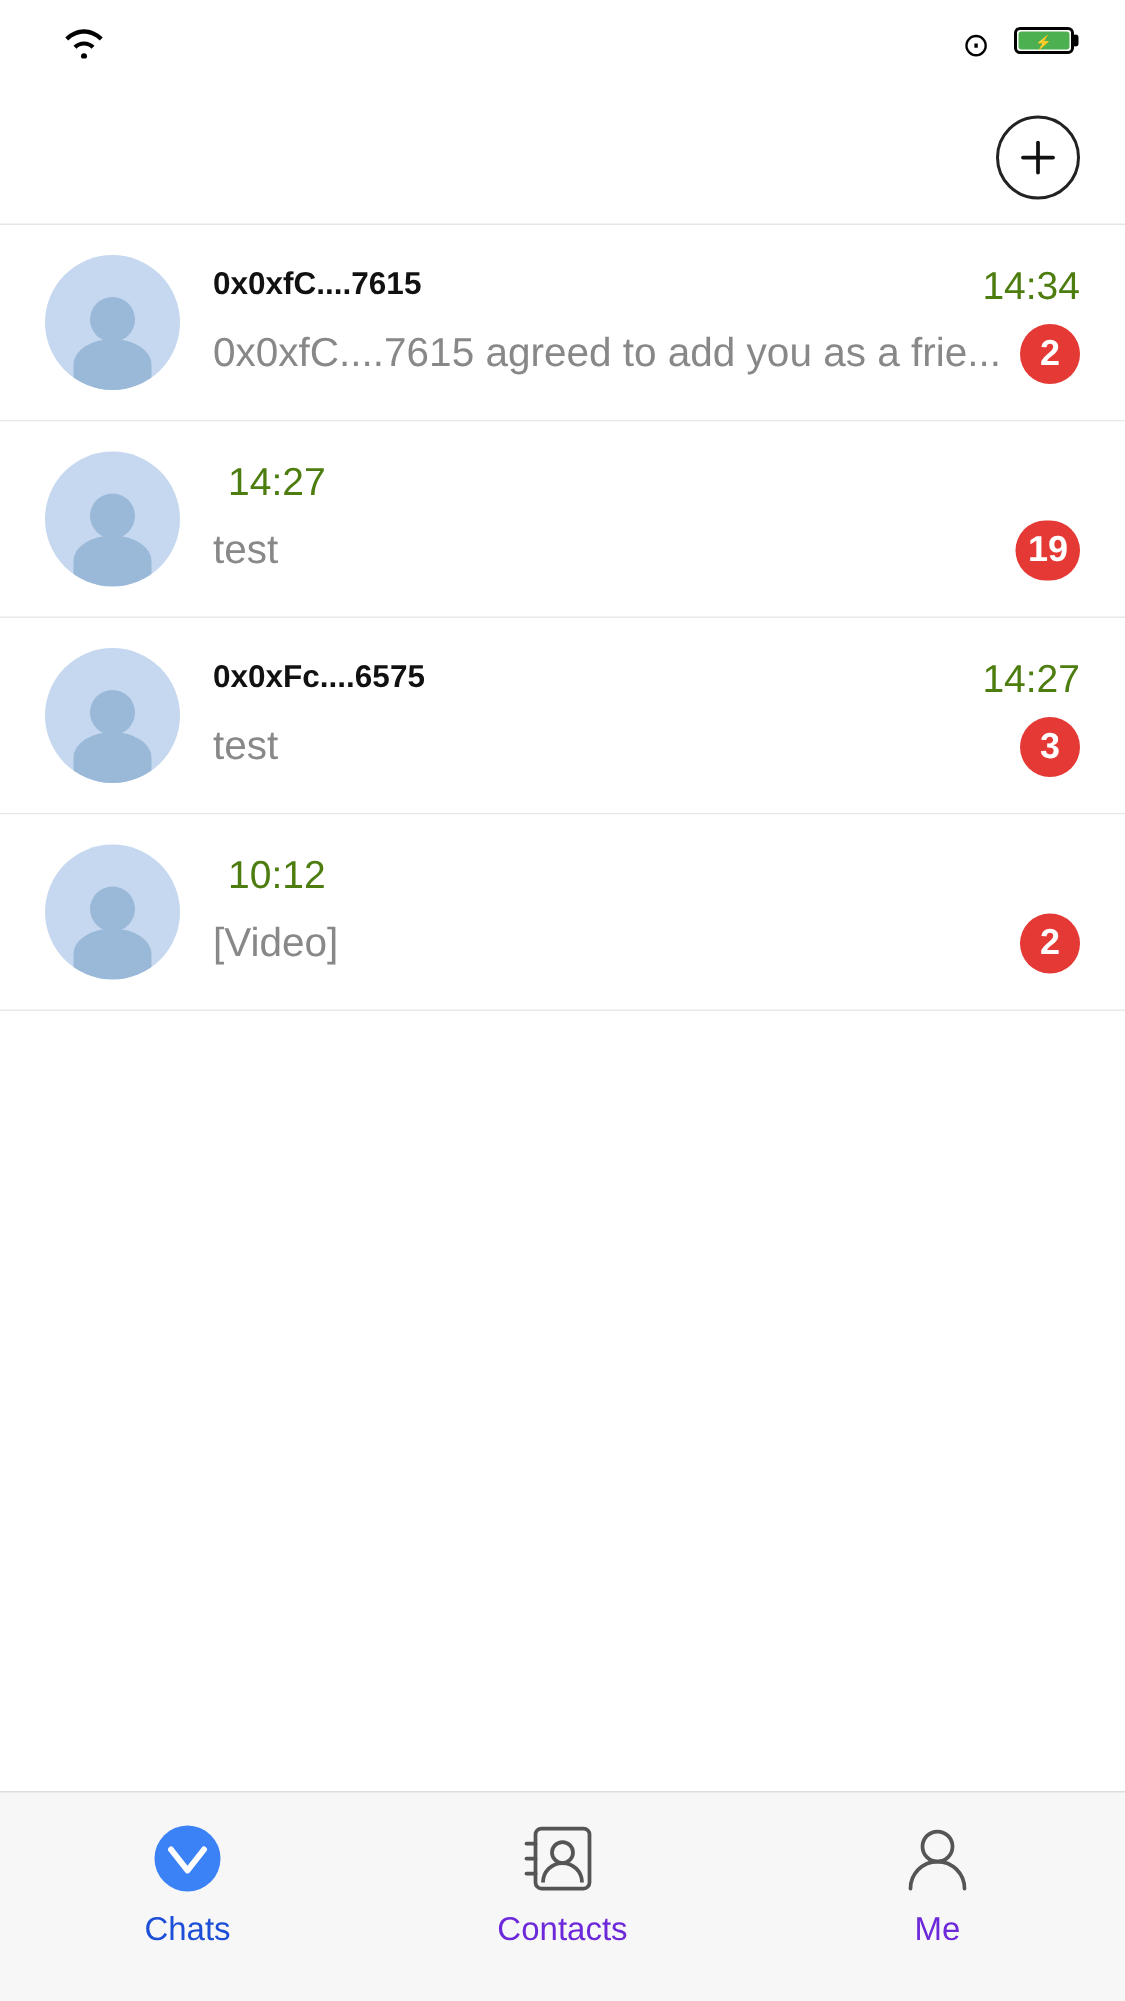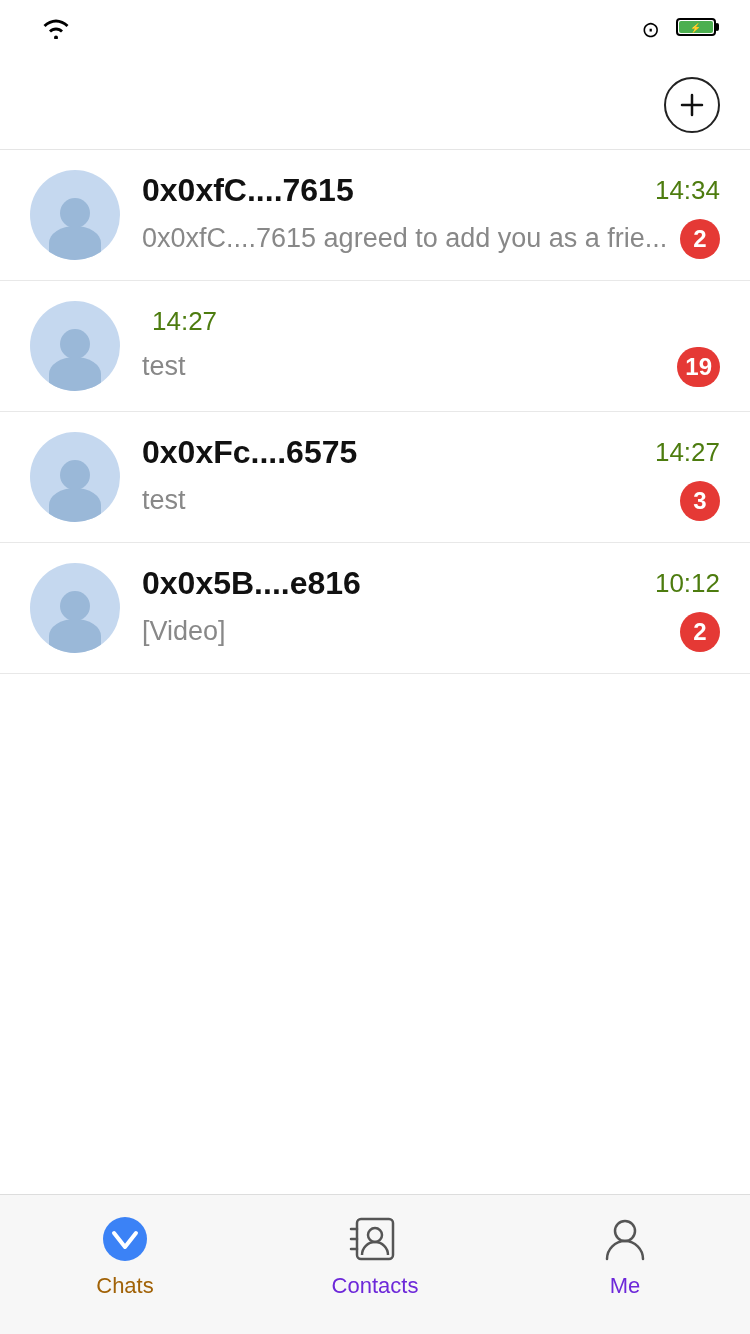--- a/index.html
+++ b/index.html
@@ -115,21 +115,21 @@
       flex: 1;
       min-width: 0;
     }
     .chat-top-row {
       display: flex;
       justify-content: space-between;
       align-items: center;
       margin-bottom: 10px;
     }
     .chat-name {
-      font-size: 32px;
+      font-size: 21px;
       font-weight: 600;
       color: #111;
       overflow: hidden;
       text-overflow: ellipsis;
       white-space: nowrap;
     }
     .chat-time {
       font-size: 26px;
       color: #4d7c0f;
       flex-shrink: 0;
@@ -190,21 +190,21 @@
       width: 56px;
       height: 56px;
       display: flex;
       align-items: center;
       justify-content: center;
     }
     .tab-label {
       font-size: 22px;
       color: #6d28d9;
     }
-    .tab-label.active { color: #a16207; }
+    .tab-label.active { color: #1d4ed8; }
   </style>
 </head>
 <body>
 
 <div class="status-bar">
   <div class="status-left">
     <span></span>
     <span>
       <svg width="28" height="20" viewBox="0 0 28 20" fill="none">
         <path d="M14 16.5a2 2 0 1 1 0 4 2 2 0 0 1 0-4z" fill="#000"></path>
@@ -294,21 +294,20 @@
     </div>
     <div class="chat-item">
       <div class="avatar">
         <div class="avatar-figure">
           <div class="avatar-head"></div>
           <div class="avatar-body"></div>
         </div>
       </div>
       <div class="chat-info">
         <div class="chat-top-row">
-          <span class="chat-name">0x0x5B....e816</span>
           <span class="chat-time">10:12</span>
         </div>
         <div class="chat-bottom-row">
           <span class="chat-preview">[Video]</span>
           <span class="badge">2</span>
         </div>
       </div>
     </div>
   </div>
 

